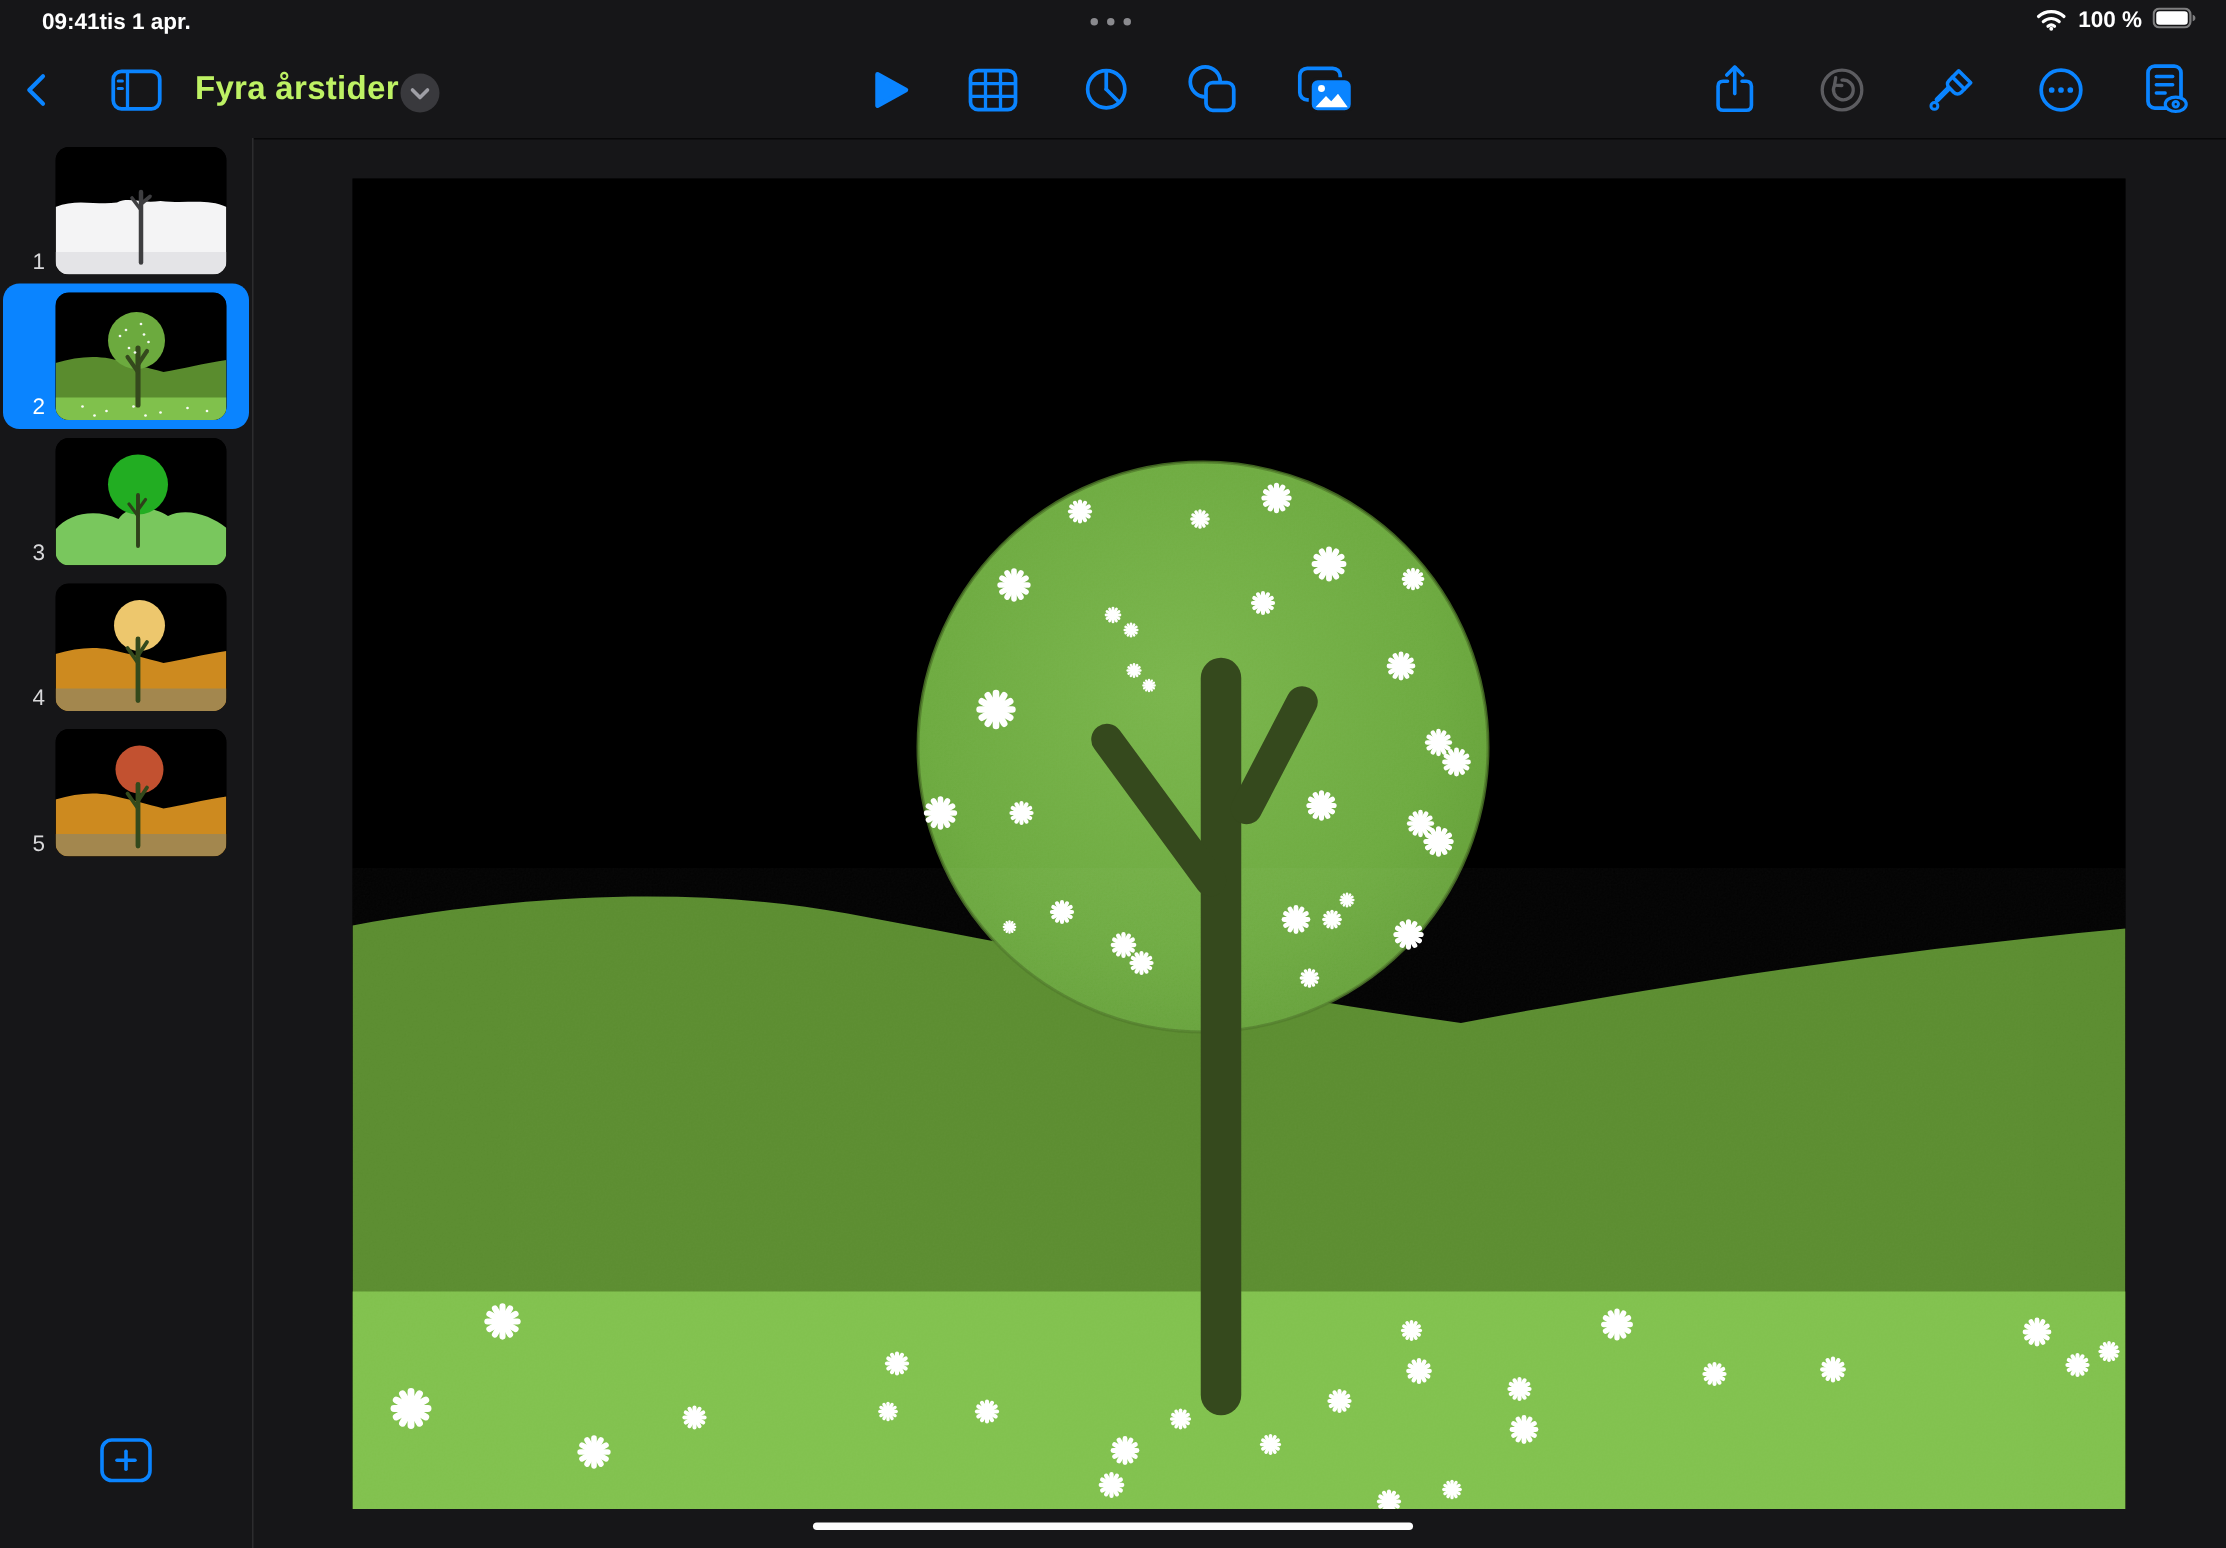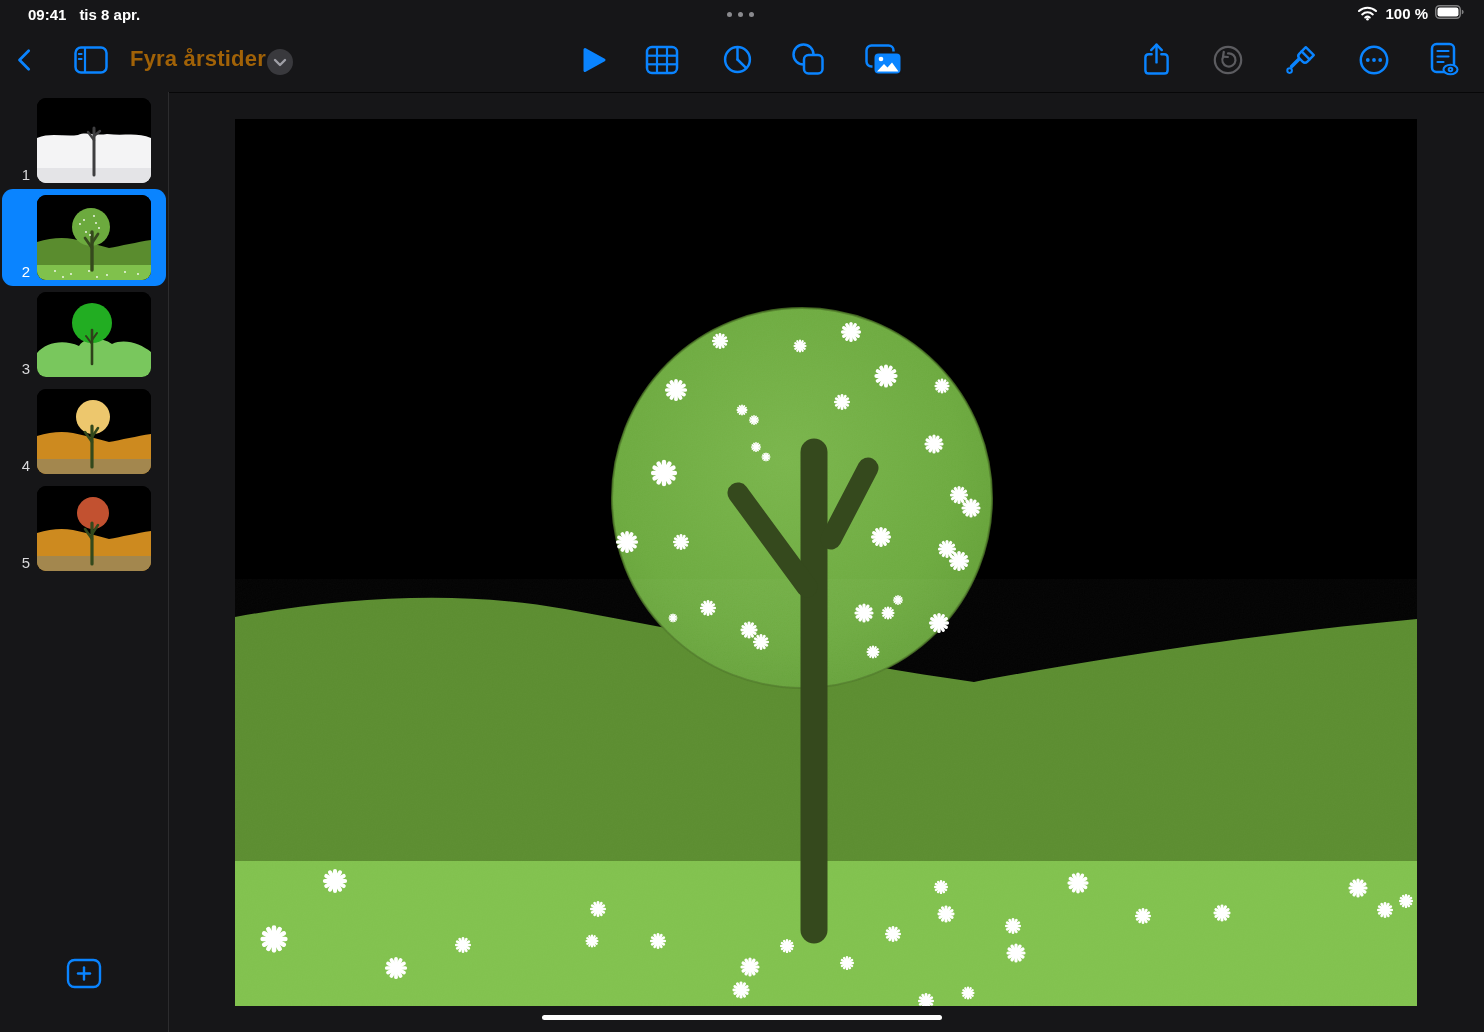--- a/index.html
+++ b/index.html
@@ -1,30 +1,30 @@
 <!DOCTYPE html>
 <html><head>
 <meta charset="utf-8">
 <style>
   html,body{margin:0;padding:0;background:#000;}
   .screen{position:relative;width:1484px;height:1032px;background:#161618;overflow:hidden;
           font-family:"Liberation Sans",sans-serif;color:#fff;-webkit-font-smoothing:antialiased;}
 
   
   .statusbar{position:absolute;top:0;left:0;right:0;height:30px;font-size:15px;font-weight:600;}
-  .sb-left{position:absolute;left:28px;top:6px;display:flex;gap:13px;align-items:baseline;}
+  .sb-left{position:absolute;left:28px;top:6px;display:flex;align-items:baseline;}
   .sb-dots{position:absolute;left:727px;top:12px;display:flex;gap:6px;}
   .sb-dots i{width:5px;height:5px;border-radius:50%;background:#8a8a8e;display:block;}
   .sb-right{position:absolute;right:20px;top:5px;display:flex;align-items:flex-start;gap:7px;}
 
   
   .toolbar{position:absolute;top:30px;left:0;right:0;height:62px;border-bottom:1px solid rgba(0,0,0,.65);}
   .tb-btn{position:absolute;top:8px;width:44px;height:46px;display:flex;align-items:center;justify-content:center;
           background:transparent;border:0;padding:0;cursor:pointer;}
-  .doc-title{position:absolute;left:130px;top:16px;margin:0;font-size:22px;font-weight:700;letter-spacing:.2px;color:#a16207;cursor:pointer;}
+  .doc-title{position:absolute;left:130px;top:16px;margin:0;font-size:22px;font-weight:700;letter-spacing:.2px;color:#bef264;cursor:pointer;}
   .title-menu{position:absolute;left:267px;top:19px;width:26px;height:26px;border-radius:50%;background:#39393d;
               border:0;display:flex;align-items:center;justify-content:center;cursor:pointer;}
 
   
   .sidebar{position:absolute;top:92px;left:0;width:168px;bottom:0;border-right:1px solid #2c2c2e;background:#161618;}
   #slide-list{padding-top:6px;}
   .slide-row{position:relative;height:85px;margin:0 0 12px 0;cursor:pointer;}
   .slide-row .sel{position:absolute;left:2px;right:2px;top:-6px;bottom:-6px;border-radius:11px;background:#0a84ff;display:none;}
   .slide-row.selected .sel{display:block;}
   .slide-num{position:absolute;left:0;bottom:0;width:30px;text-align:right;font-size:15px;color:#d8d8da;z-index:2;}
@@ -40,21 +40,21 @@
   .home-indicator{position:absolute;left:542px;top:1015px;width:400px;height:5px;border-radius:3px;background:#fdfdfd;z-index:9;cursor:grab;}
 </style>
 </head>
 <body>
 
 <div class="screen">
 
   <header class="statusbar">
     <div class="sb-left">
       <span>09:41</span>
-      <span>tis 8 apr.</span>
+      <span>tis 1 apr.</span>
     </div>
     <div class="sb-dots">
         <i></i>
         <i></i>
         <i></i>
       </div>
     <div class="sb-right">
       <span>
         <svg width="21" height="16" viewBox="0 0 21 16" fill="none" stroke="#fff" stroke-width="2.1" stroke-linecap="round">
           <path d="M2,6 C6.7,1.6 14.3,1.6 19,6"></path>

